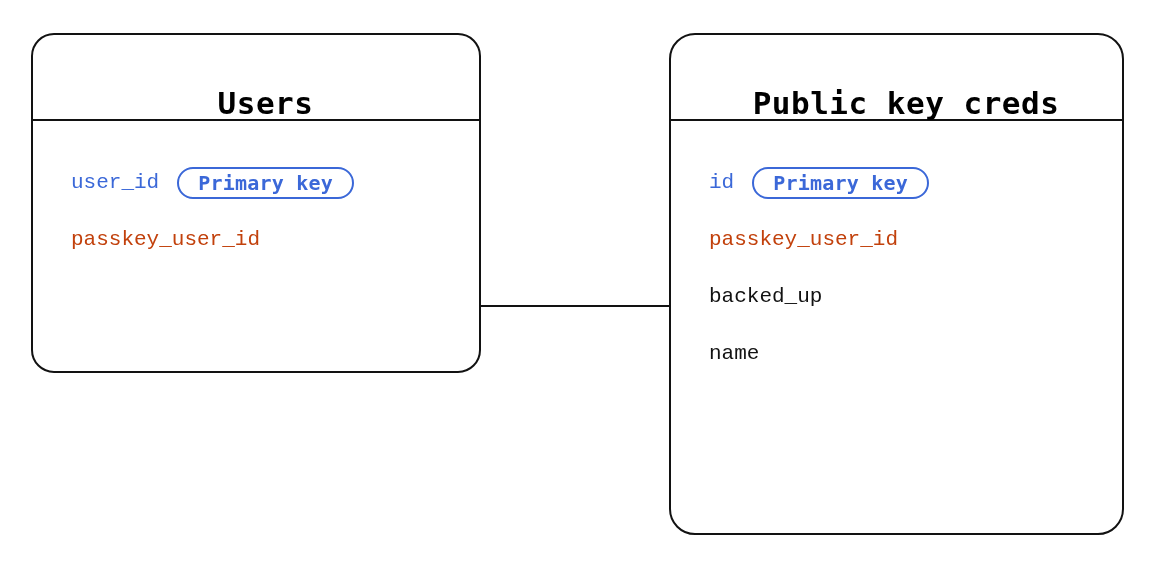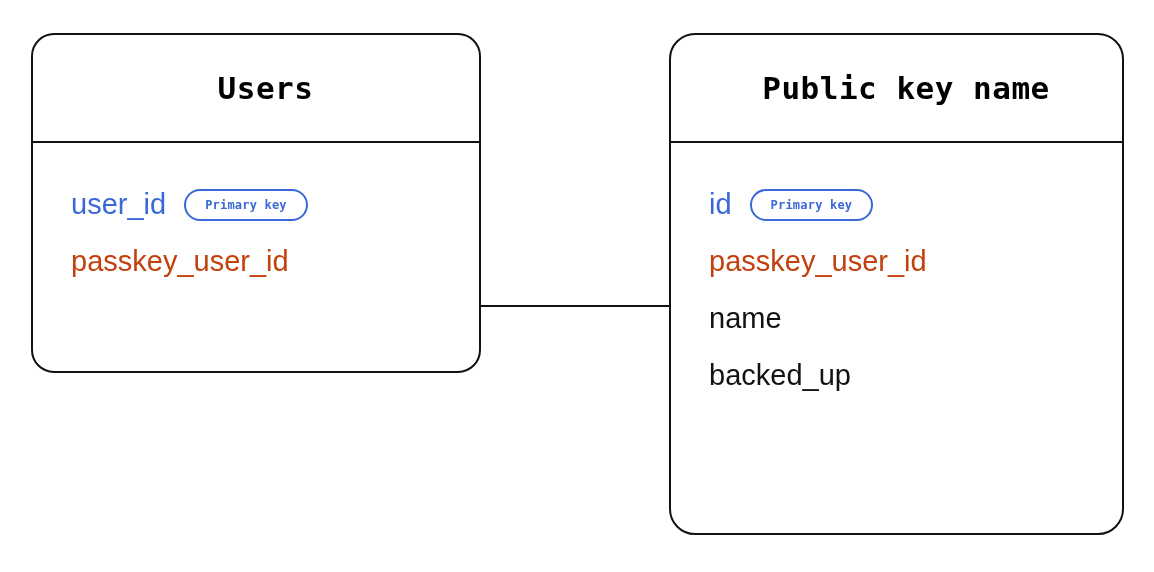--- a/index.html
+++ b/index.html
@@ -36,25 +36,25 @@
   #entity-pkcreds {
     left: 669px;
     top: 33px;
     width: 455px;
     height: 502px;
     border-radius: 26px;
   }
 
   .entity-header {
     position: relative;
-    height: 108px;
+    height: 86px;
     box-sizing: border-box;
     border-bottom: 2px solid #121212;
     display: flex;
-    align-items: center;
+    align-items: flex-end;
     justify-content: center;
     padding-left: 19px;
   }
   .entity-title {
     font-family: "DejaVu Sans Mono", "Liberation Mono", monospace;
     font-weight: 700;
     font-size: 31px;
     letter-spacing: 0.5px;
     color: #000000;
     line-height: 1;
@@ -67,22 +67,22 @@
     padding-left: 38px;
     padding-right: 20px;
   }
   .field-row {
     height: 57px;
     display: flex;
     align-items: center;
     white-space: nowrap;
   }
   .field-name {
-    font-family: Liberation Sans, sans-serif;
-    font-size: 29px;
+    font-family: Liberation Mono, monospace;
+    font-size: 21px;
     line-height: 1;
     color: #121212;
   }
   .field-name.key {
     color: #3b68d8;
   }
   .field-name.fk {
     color: #c2410c;
   }
 
@@ -95,21 +95,21 @@
     height: 32px;
     padding: 0 19px;
     box-sizing: border-box;
     border: 2px solid #3b68d8;
     border-radius: 16px;
     background: #ffffff;
   }
   .badge-label {
     font-family: "DejaVu Sans Mono", "Liberation Mono", monospace;
     font-weight: 700;
-    font-size: 12px;
+    font-size: 20px;
     letter-spacing: 0.2px;
     color: #3b68d8;
     line-height: 1;
     white-space: nowrap;
   }
 
   
   #relationship-connector {
     position: absolute;
     left: 479px;
@@ -142,41 +142,41 @@
         <span class="field-name fk">passkey_user_id</span>
       </div>
 
     </div>
   </div>
 
   <div id="relationship-connector"></div>
 
   <div class="entity" id="entity-pkcreds">
     <div class="entity-header">
-      <span class="entity-title">Public key name</span>
+      <span class="entity-title">Public key creds</span>
     </div>
     <div class="field-list">
 
       <div class="field-row">
         <span class="field-name key">id</span>
         <span class="badge">
           <span class="badge-label">Primary key</span>
         </span>
       </div>
 
 
       <div class="field-row">
         <span class="field-name fk">passkey_user_id</span>
       </div>
 
       <div class="field-row">
-        <span class="field-name">name</span>
+        <span class="field-name">backed_up</span>
       </div>
 
       <div class="field-row">
-        <span class="field-name">backed_up</span>
+        <span class="field-name">name</span>
       </div>
 
 
     </div>
   </div>
 
 </div>
 
 </body></html>

